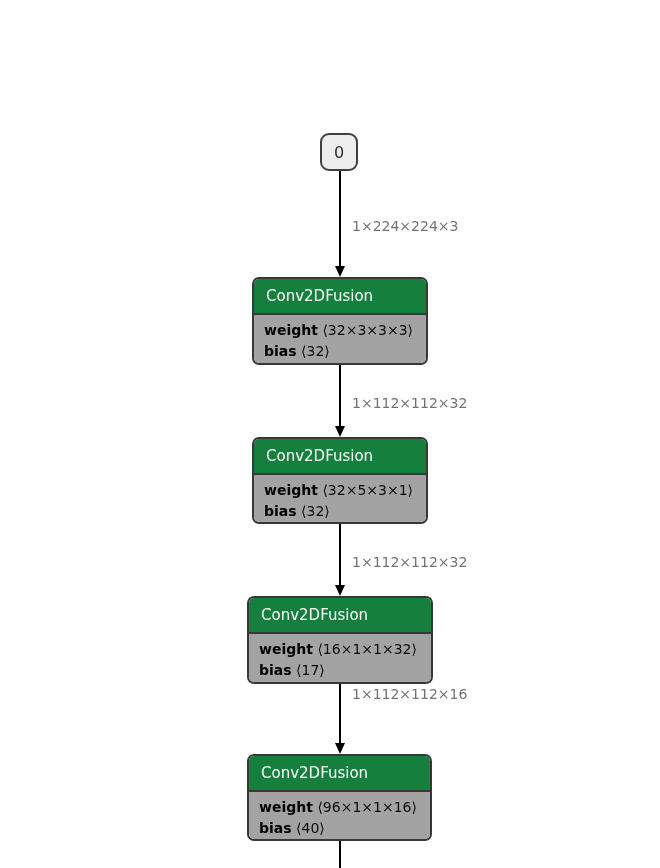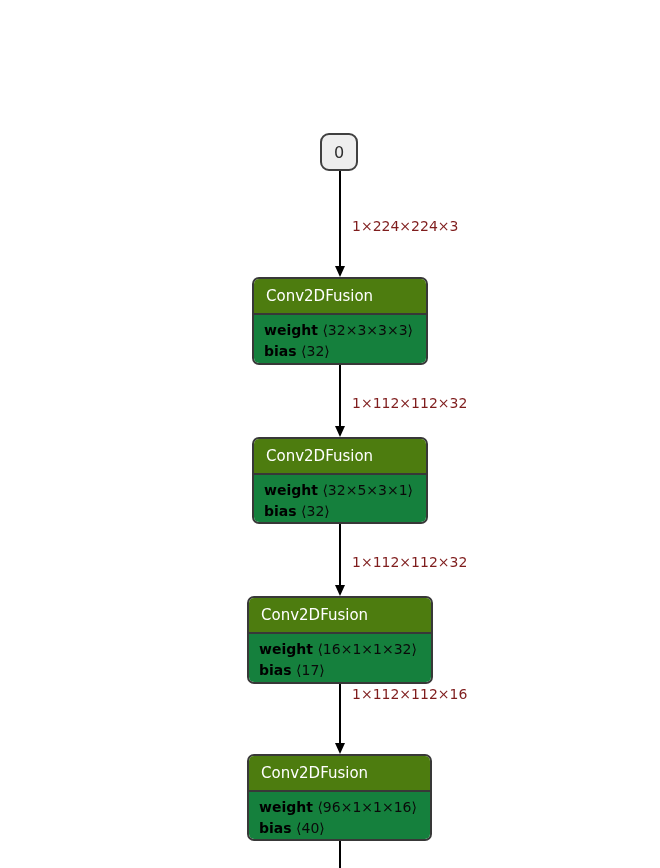--- a/index.html
+++ b/index.html
@@ -35,30 +35,30 @@
   .op-node {
     position: absolute;
     border: 2px solid #383838;
     border-radius: 7px;
     background: #ffffff;
     overflow: hidden;
     cursor: pointer;
     box-shadow: 0 0 0 0 transparent;
   }
   .op-header {
-    background: #4d7c0f;
+    background: #15803d;
     color: #ffffff;
     font-size: 15px;
     line-height: 20px;
     padding: 7px 12px 7px 12px;
     border-bottom: 2px solid #383838;
     white-space: nowrap;
   }
   .op-body {
-    background: #15803d;
+    background: #a3a3a3;
     padding: 5px 10px 6px 10px;
   }
   .attr-row {
     font-size: 14px;
     line-height: 21px;
     color: #000000;
     white-space: nowrap;
   }
   .attr-name { font-weight: bold; color: #000000; }
   .attr-value { font-weight: normal; color: #0a0a0a; }
@@ -72,21 +72,21 @@
   .arrowhead {
     position: absolute;
     width: 0; height: 0;
     border-left: 5px solid transparent;
     border-right: 5px solid transparent;
     border-top: 11px solid #000000;
   }
   .edge-label {
     position: absolute;
     font-size: 14px;
-    color: #7f1d1d;
+    color: #737373;
     white-space: nowrap;
   }
 </style>
 </head>
 <body>
 
 <div id="canvas">
 
   <div class="input-node" style="left:320px; top:133px;">
     <span>0</span>

